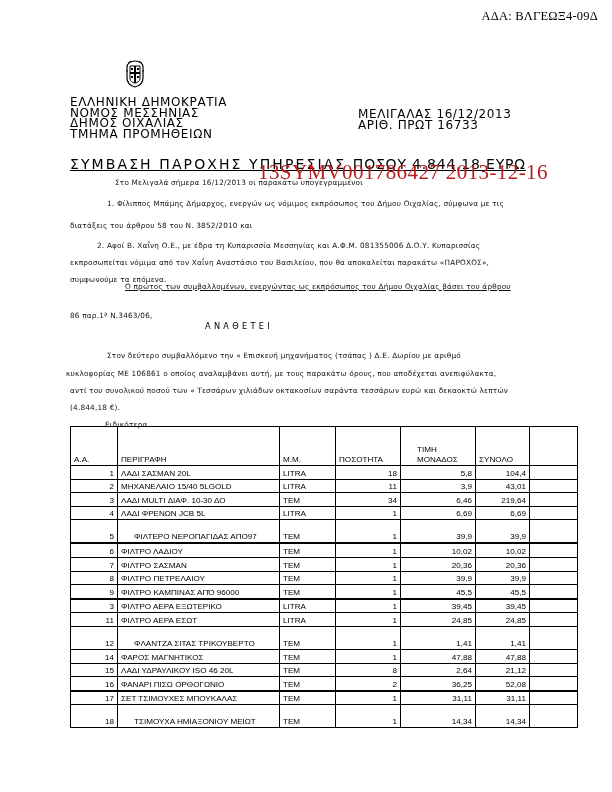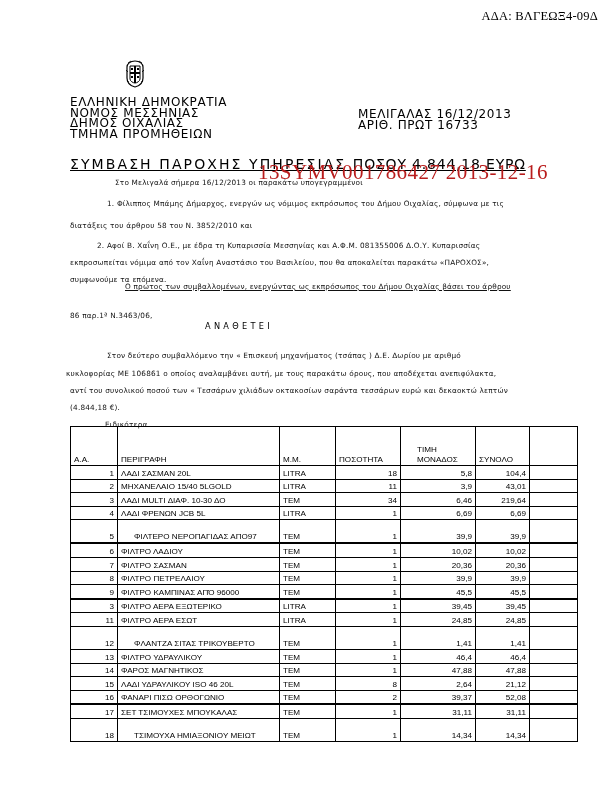--- a/index.html
+++ b/index.html
@@ -193,29 +193,20 @@
   <tr class="tall">
         <td class="num">12</td>
         <td class="desc">ΦΛΑΝΤΖΑ ΣΙΤΑΣ ΤΡΙΚΟΥΒΕΡΤΟ</td>
         <td>ΤΕΜ</td>
         <td class="num">1</td>
         <td class="num">1,41</td>
         <td class="num">1,41</td>
         <td></td>
       </tr>
   <tr>
-        <td class="num">13</td>
-        <td>ΦΙΛΤΡΟ ΥΔΡΑΥΛΙΚΟΥ</td>
-        <td>ΤΕΜ</td>
-        <td class="num">1</td>
-        <td class="num">46,4</td>
-        <td class="num">46,4</td>
-        <td></td>
-      </tr>
-  <tr>
         <td class="num">14</td>
         <td>ΦΑΡΟΣ ΜΑΓΝΗΤΙΚΟΣ</td>
         <td>ΤΕΜ</td>
         <td class="num">1</td>
         <td class="num">47,88</td>
         <td class="num">47,88</td>
         <td></td>
       </tr>
   <tr>
         <td class="num">15</td>
@@ -224,21 +215,21 @@
         <td class="num">8</td>
         <td class="num">2,64</td>
         <td class="num">21,12</td>
         <td></td>
       </tr>
   <tr>
         <td class="num">16</td>
         <td>ΦΑΝΑΡΙ ΠΙΣΩ ΟΡΘΟΓΩΝΙΟ</td>
         <td>ΤΕΜ</td>
         <td class="num">2</td>
-        <td class="num">39,37</td>
+        <td class="num">36,25</td>
         <td class="num">52,08</td>
         <td></td>
       </tr>
   <tr class="thick">
         <td class="num">17</td>
         <td>ΣΕΤ ΤΣΙΜΟΥΧΕΣ ΜΠΟΥΚΑΛΑΣ</td>
         <td>ΤΕΜ</td>
         <td class="num">1</td>
         <td class="num">31,11</td>
         <td class="num">31,11</td>

